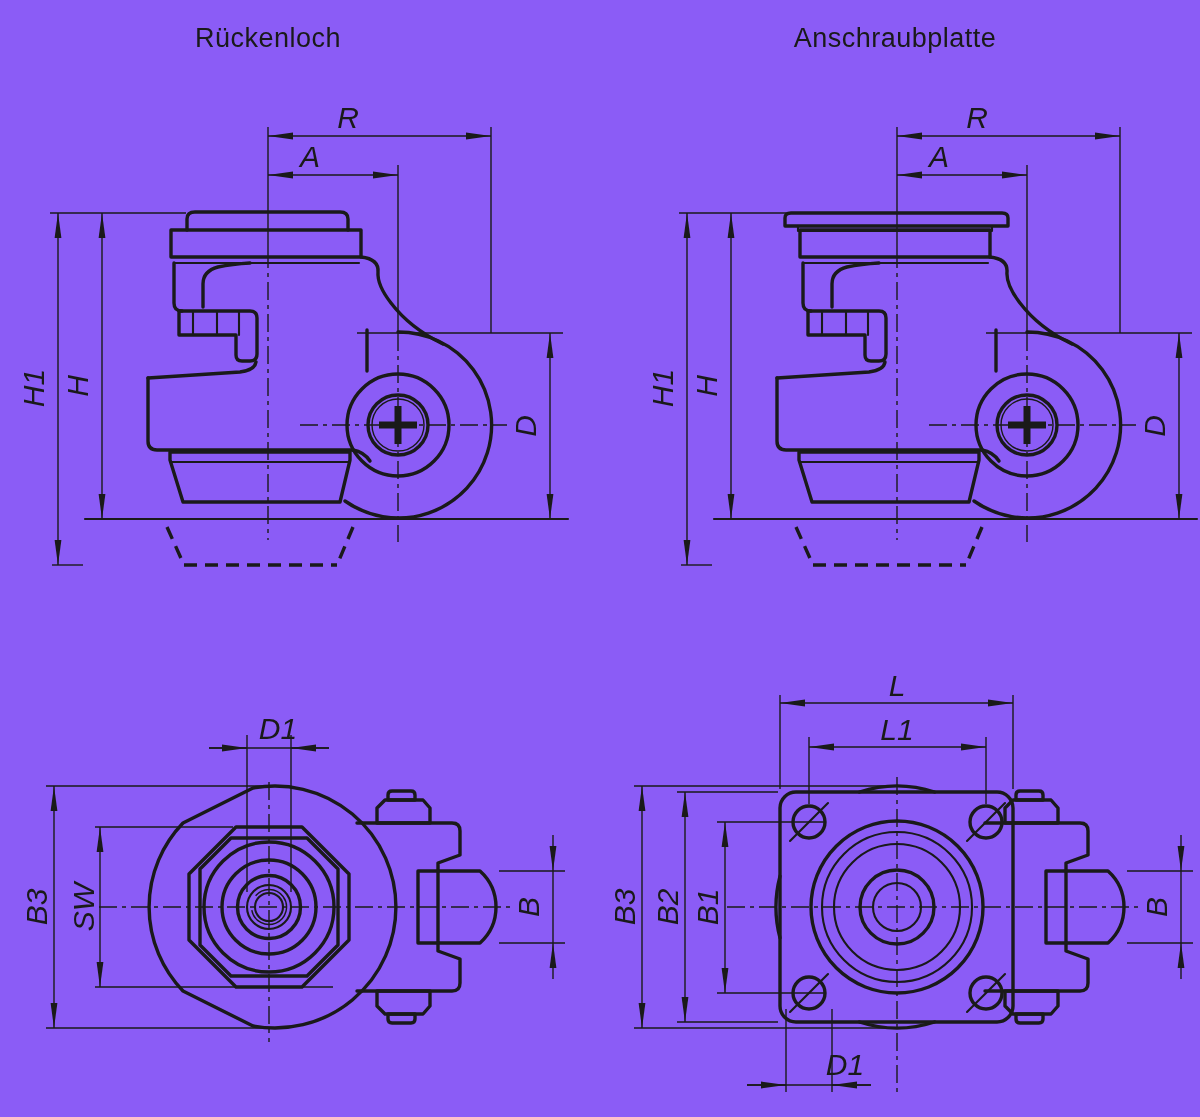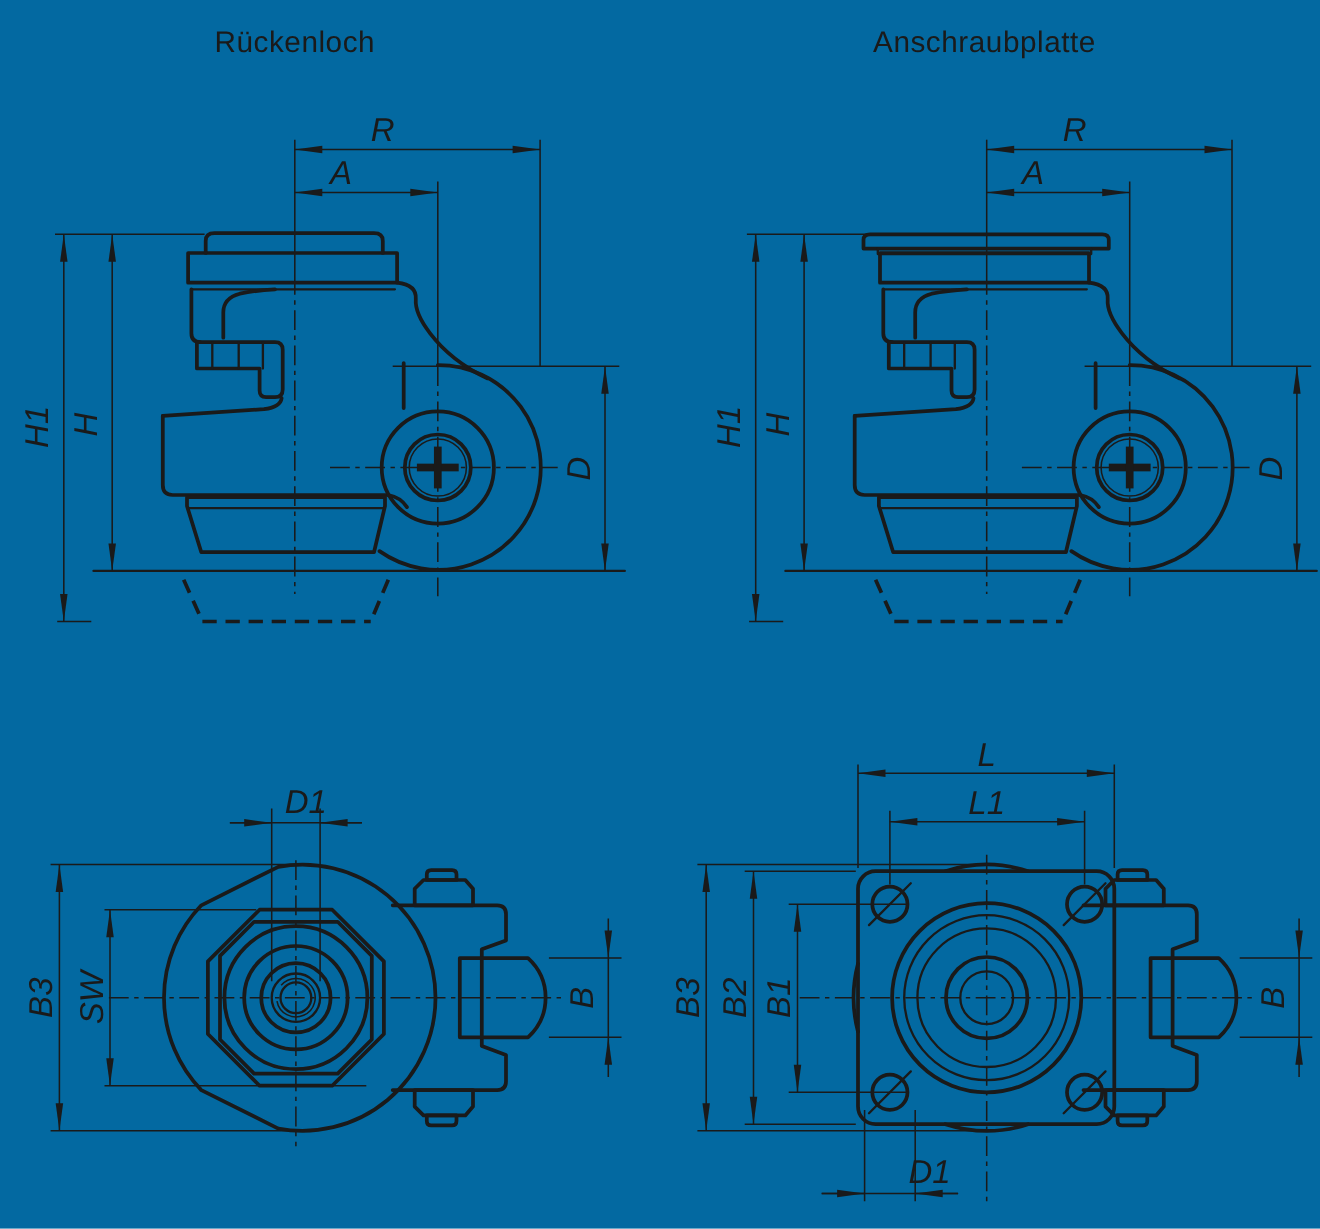--- a/index.html
+++ b/index.html
@@ -1,16 +1,16 @@
 <!DOCTYPE html>
 <html><head>
 <meta charset="utf-8">
 <style>
   html,body { margin:0; padding:0; background:#ffffff; }
-  .sheet { width:1200px; height:1117px; background:#0369a1; position:relative; overflow:hidden; }
+  .sheet { width:1200px; height:1117px; background:#8b5cf6; position:relative; overflow:hidden; }
   svg { display:block; }
   
   .b   { fill:none; stroke:#1a1a1a; stroke-width:3.4; stroke-linejoin:round; stroke-linecap:round; }
   .m   { fill:none; stroke:#1a1a1a; stroke-width:2.1; stroke-linejoin:round; stroke-linecap:round; }
   .t   { fill:none; stroke:#1a1a1a; stroke-width:1.4; }
   .cl  { fill:none; stroke:#1a1a1a; stroke-width:1.4; stroke-dasharray:18 5 4 5; }
   .dsh { fill:none; stroke:#1a1a1a; stroke-width:3.4; stroke-dasharray:13 8; stroke-linecap:butt; }
   .dim { fill:none; stroke:#1a1a1a; stroke-width:1.4;
          marker-start:url(#ah); marker-end:url(#ah); }
   .ar  { fill:none; stroke:#1a1a1a; stroke-width:1.4; marker-end:url(#ah); }

